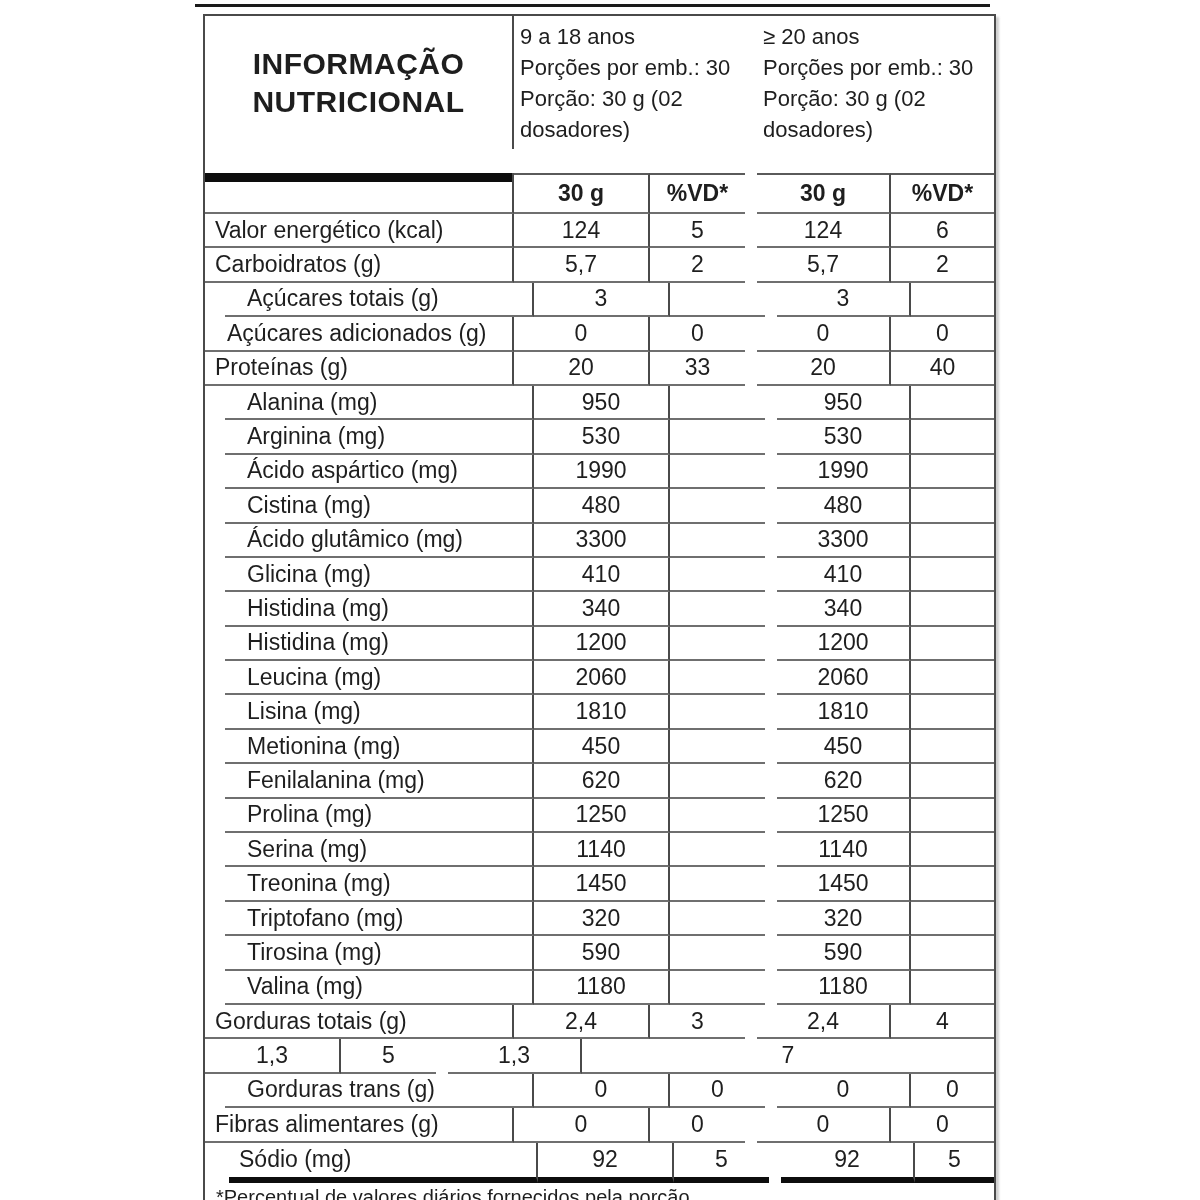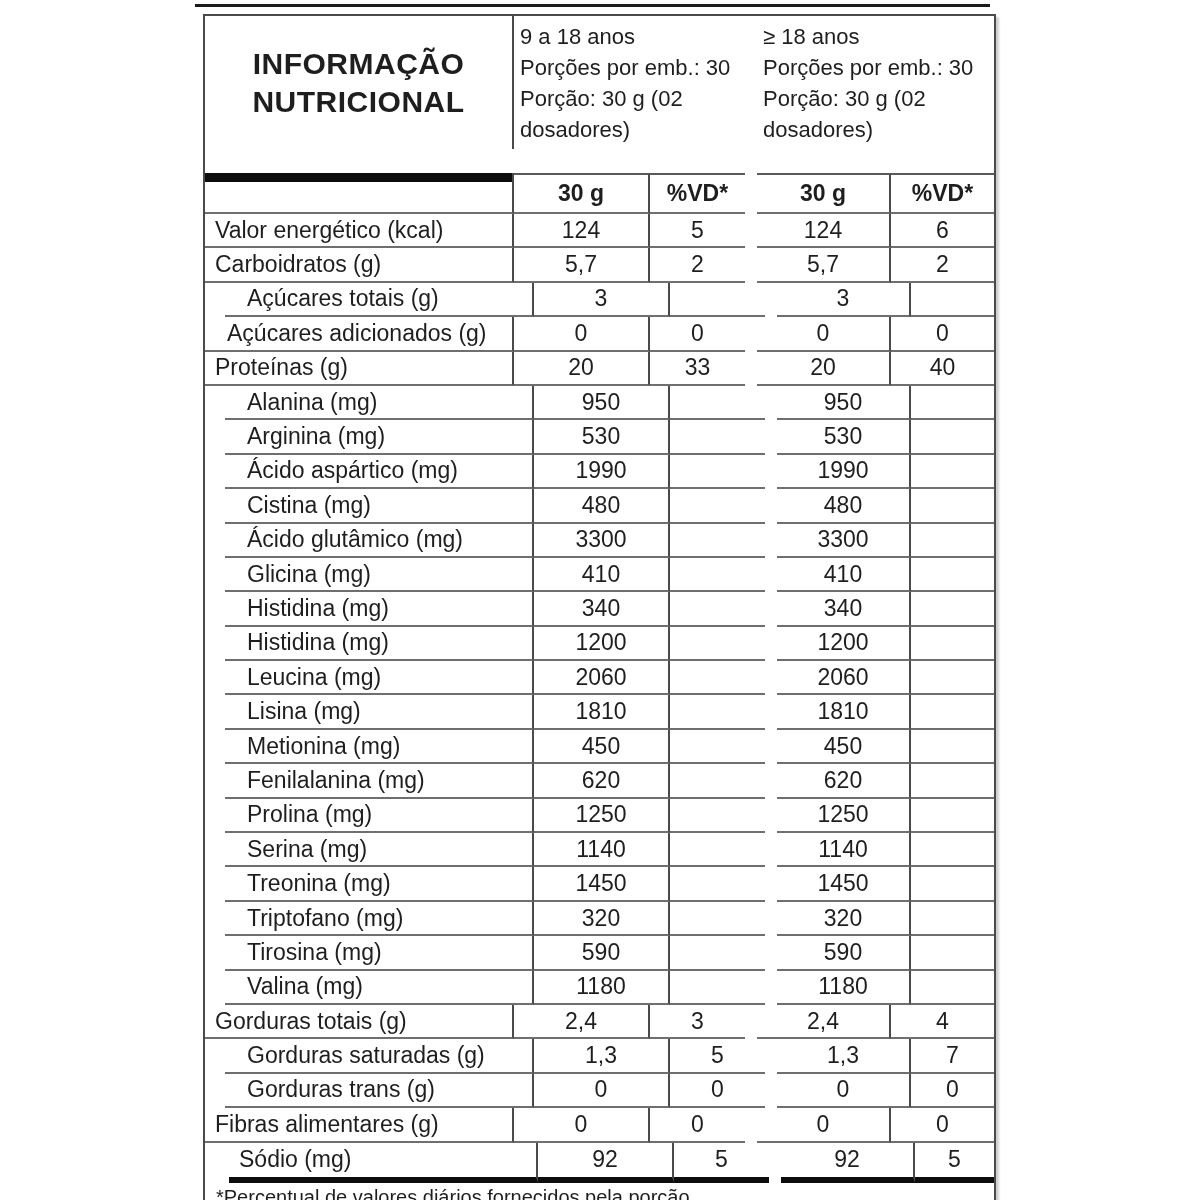--- a/index.html
+++ b/index.html
@@ -72,21 +72,21 @@
       <div class="tl">NUTRICIONAL</div>
     </div>
     <div class="groups">
       <div class="group-hdr g1">
         <div>9 a 18 anos</div>
         <div>Porções por emb.: 30</div>
         <div>Porção: 30 g (02 dosadores)</div>
       </div>
       <div class="hdr-gap"></div>
       <div class="group-hdr g2">
-        <div>≥ 18 anos</div>
+        <div>≥ 20 anos</div>
         <div>Porções por emb.: 30</div>
         <div>Porção: 30 g (02 dosadores)</div>
       </div>
     </div>
   </div>
 
   <div class="subhead">
     <div class="sh-label">
       <div class="bar"></div>
     </div>
@@ -308,21 +308,20 @@
   <div class="row">
     <div class="cell c-label">Gorduras totais (g)</div>
     <div class="cell c-v1">2,4</div>
     <div class="cell c-v2">3</div>
     <div class="cell c-gap"></div>
     <div class="cell c-v3">2,4</div>
     <div class="cell c-v4">4</div>
   </div>
 
   <div class="row">
-    <div class="cell c-label ind1">Gorduras saturadas (g)</div>
     <div class="cell c-v1">1,3</div>
     <div class="cell c-v2">5</div>
     <div class="cell c-gap"></div>
     <div class="cell c-v3">1,3</div>
     <div class="cell c-v4">7</div>
   </div>
 
   <div class="row">
     <div class="cell c-label ind1">Gorduras trans (g)</div>
     <div class="cell c-v1">0</div>

